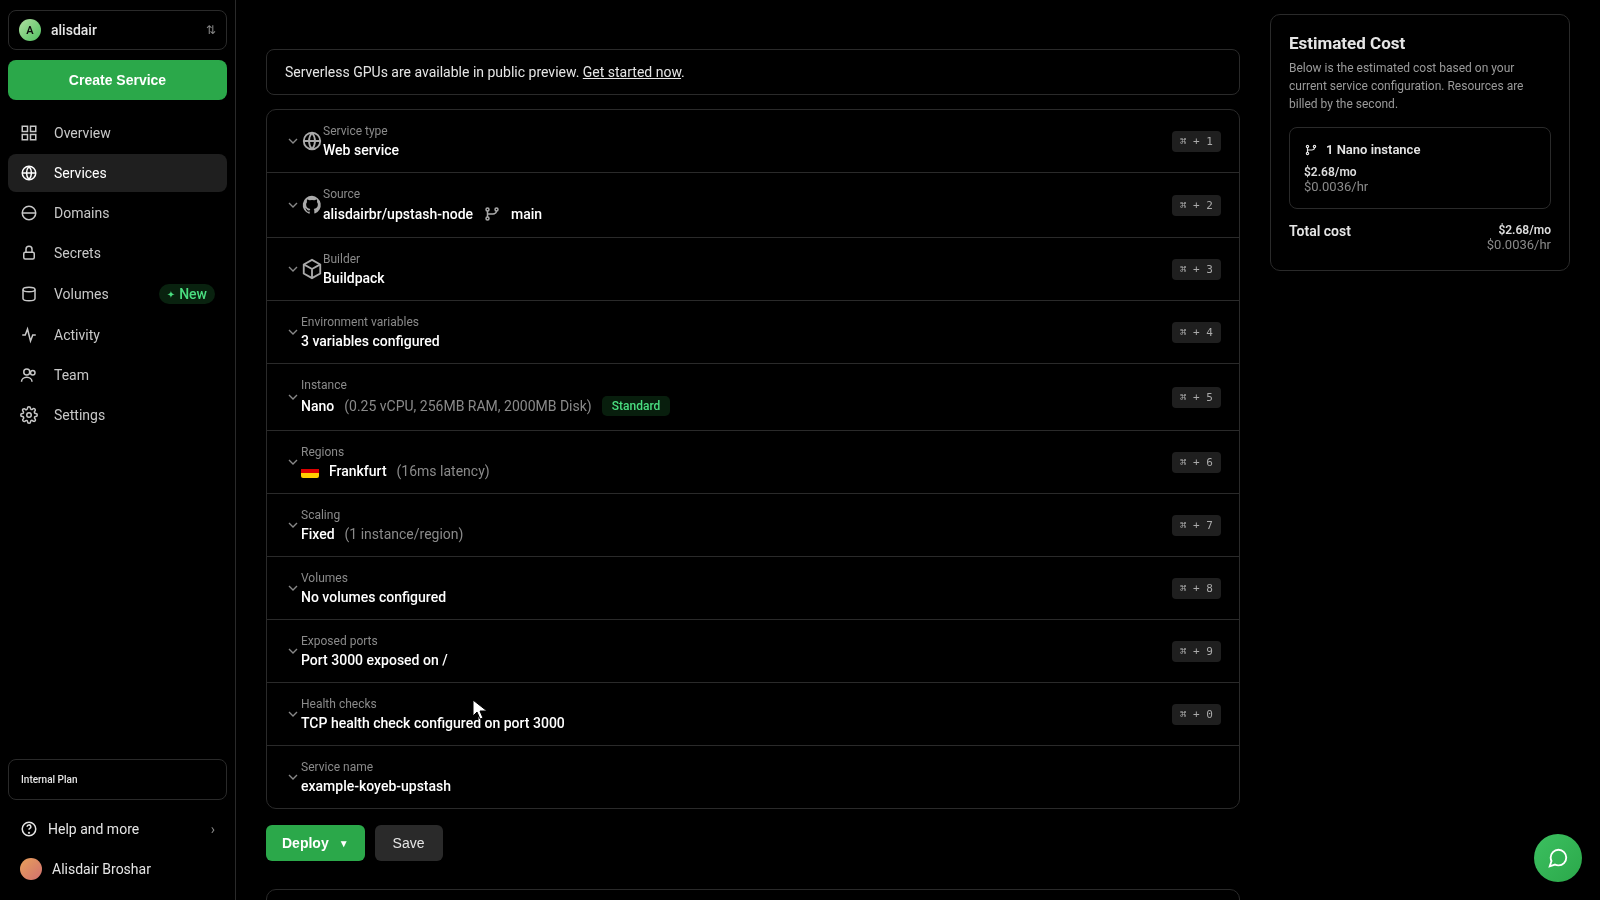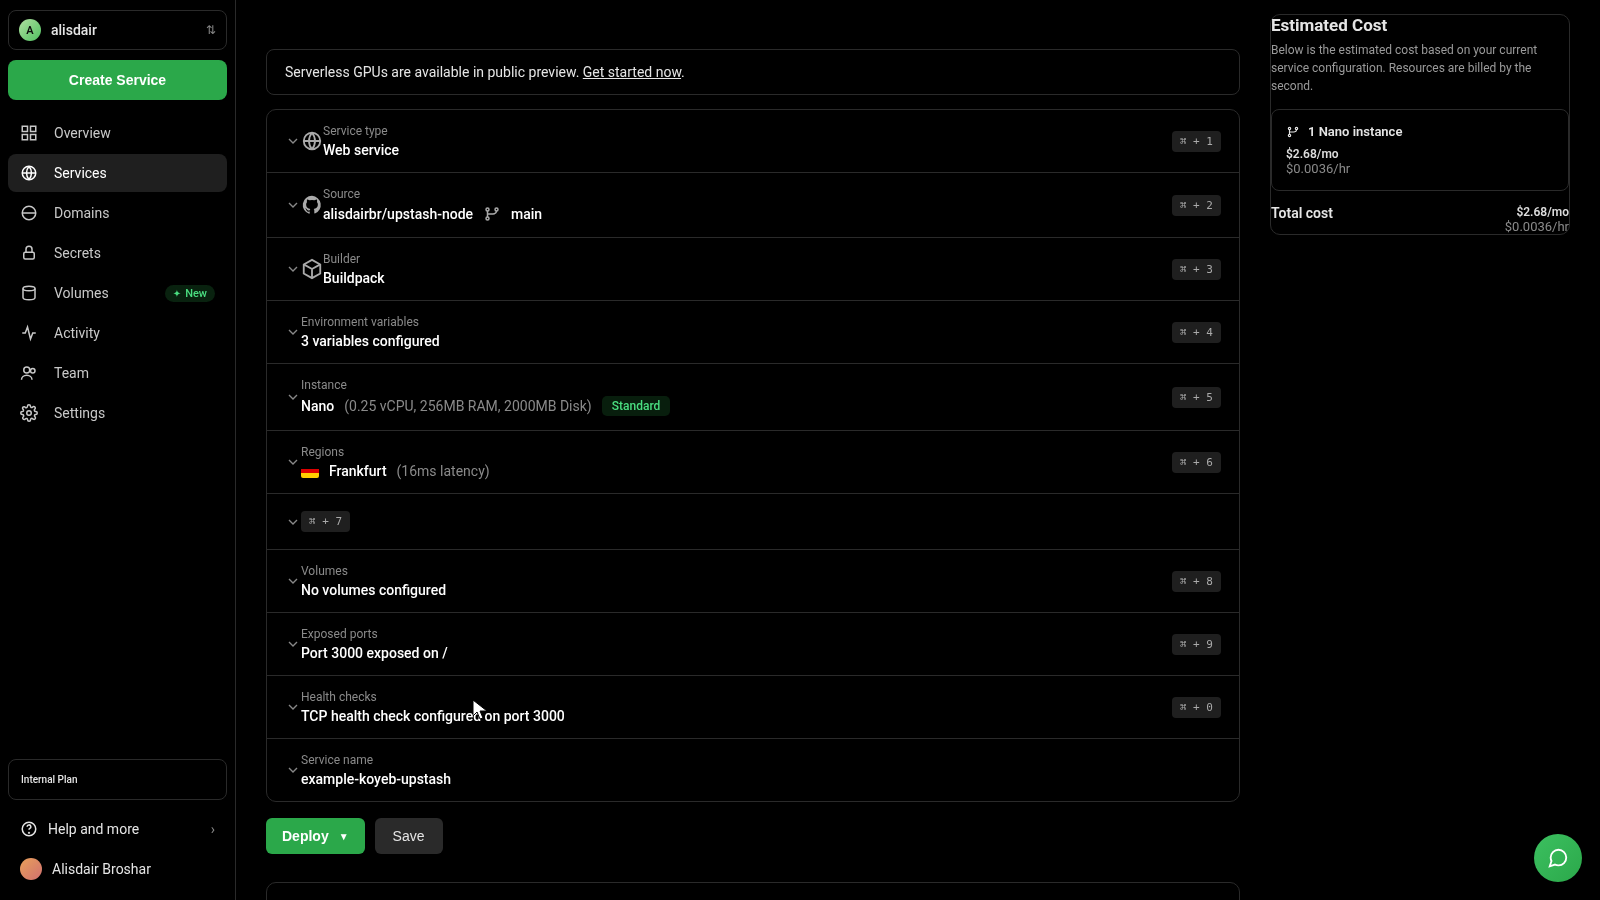--- a/index.html
+++ b/index.html
@@ -59,21 +59,21 @@
   padding: 10px 12px;
   border-radius: 8px;
   color: #c8c8c8;
   cursor: pointer;
 }
 .nav-item.active { background: #1f1f1f; color: #fff; }
 .nav-icon { width: 18px; height: 18px; flex-shrink: 0; }
 .badge-new {
   background: rgba(43,168,74,0.2);
   color: #4ade80;
-  font-size: 11px;
+  font-size: 14px;
   padding: 2px 8px;
   border-radius: 10px;
   margin-left: auto;
   font-weight: 500;
   display: flex; align-items: center; gap: 4px; text-align: right;
 }
 .badge-new::before { content: "✦"; font-size: 10px; }
 
 .sidebar-spacer { flex: 1; }
 
@@ -203,20 +203,21 @@
   background: #1f1f1f; color: #e5e5e5; border: none;
   padding: 10px 18px; border-radius: 6px; cursor: pointer; font-size: 14px;
 }
 .btn-orange { background: #f08a24; color: #000; font-weight: 600; }
 
 
 .side-col { width: 300px; flex-shrink: 0; }
 .cost-card {
   border: 1px solid #2a2a2a;
   border-radius: 10px;
+  padding: 18px;
 }
 .cost-title { font-weight: 700; font-size: 17px; margin-bottom: 6px; }
 .cost-desc { font-size: 12px; color: #9a9a9a; line-height: 1.5; margin-bottom: 14px; }
 .cost-inst {
   border: 1px solid #2a2a2a;
   border-radius: 8px;
   padding: 14px;
   margin-bottom: 14px;
 }
 .cost-inst-row { display: flex; align-items: center; gap: 8px; font-weight: 600; margin-bottom: 8px; font-size: 13px;}
@@ -443,20 +444,27 @@
             <span class="muted">(16ms latency)</span>
           </div>
         </div>
         <span class="kbd">⌘ + 6</span>
       </div>
 
       <div class="config-row">
         <svg class="expand-chev" viewBox="0 0 24 24" fill="none" stroke="currentColor" stroke-width="2">
             <path d="M6 9l6 6 6-6"></path>
           </svg>
+        <div class="config-body">
+          <div class="config-label">Scaling</div>
+          <div class="config-value">
+            <span>Fixed</span>
+            <span class="muted">(1 instance/region)</span>
+          </div>
+        </div>
         <span class="kbd">⌘ + 7</span>
       </div>
 
       <div class="config-row">
         <svg class="expand-chev" viewBox="0 0 24 24" fill="none" stroke="currentColor" stroke-width="2">
             <path d="M6 9l6 6 6-6"></path>
           </svg>
         <div class="config-body">
           <div class="config-label">Volumes</div>
           <div class="config-value">No volumes configured</div>

